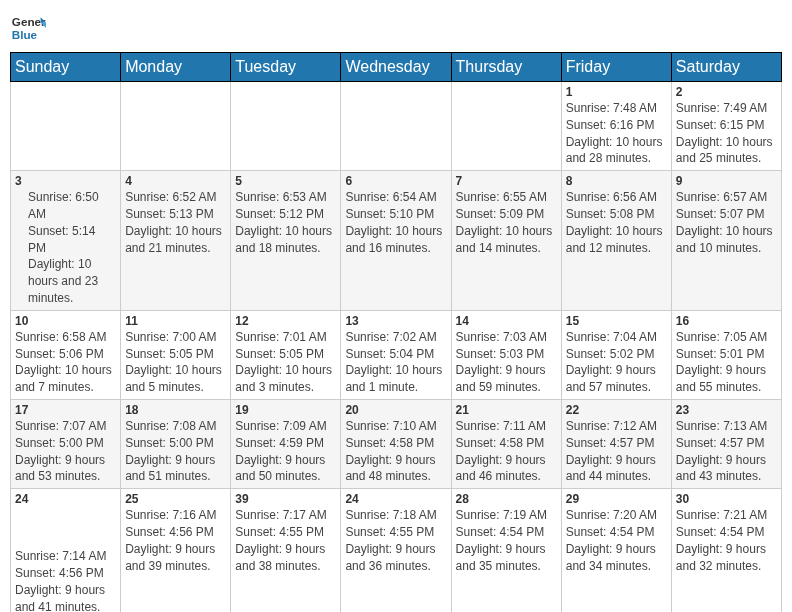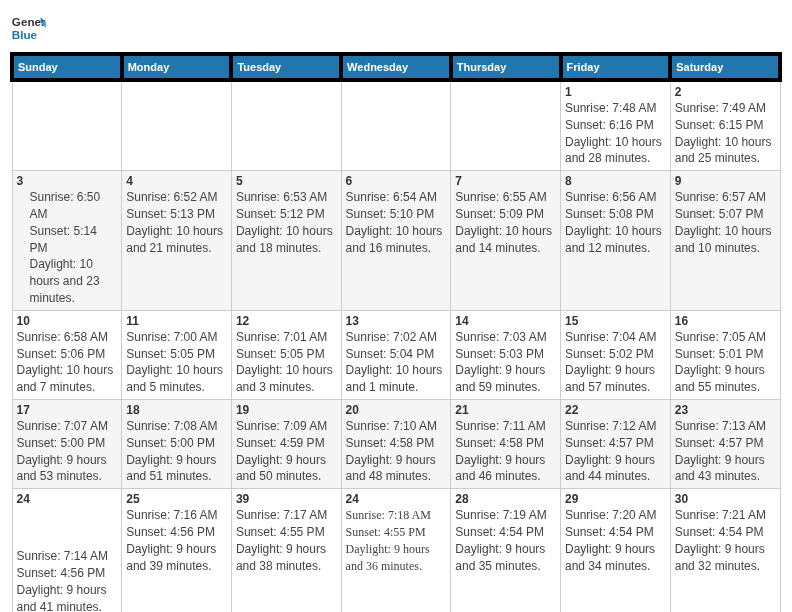--- a/index.html
+++ b/index.html
@@ -38,25 +38,25 @@
       color: #555;
     }
     table {
       width: 100%;
       border-collapse: collapse;
       table-layout: fixed;
     }
     thead tr th {
       background-color: #2176ae;
       color: #fff;
-      font-size: 11px;
-      font-weight: bold;
+      font-size: 16px;
+      font-weight: normal;
       padding: 5px 4px;
       text-align: left;
-      border: 4px solid #000000;
+      border: 1px solid #000000;
     }
     tbody tr td {
       vertical-align: top;
       border: 1px solid #ccc;
       padding: 3px 4px;
       font-size: 10.5px;
       color: #333;
       height: 80px;
       background: #fff;
     }
@@ -274,21 +274,21 @@
 Daylight: 9 hours and 39 minutes.</div>
         </td>
         <td>
           <span class="day-number">39</span>
           <div class="day-info" style="white-space: pre-line;">Sunrise: 7:17 AM
 Sunset: 4:55 PM
 Daylight: 9 hours and 38 minutes.</div>
         </td>
         <td>
           <span class="day-number">24</span>
-          <div class="day-info" style="white-space: pre-line; font-family: Liberation Serif, serif;">Sunrise: 7:18 AM
+          <div class="day-info" style="white-space: pre-line;">Sunrise: 7:18 AM
 Sunset: 4:55 PM
 Daylight: 9 hours and 36 minutes.</div>
         </td>
         <td>
           <span class="day-number">28</span>
           <div class="day-info" style="white-space: pre-line;">Sunrise: 7:19 AM
 Sunset: 4:54 PM
 Daylight: 9 hours and 35 minutes.</div>
         </td>
         <td>

